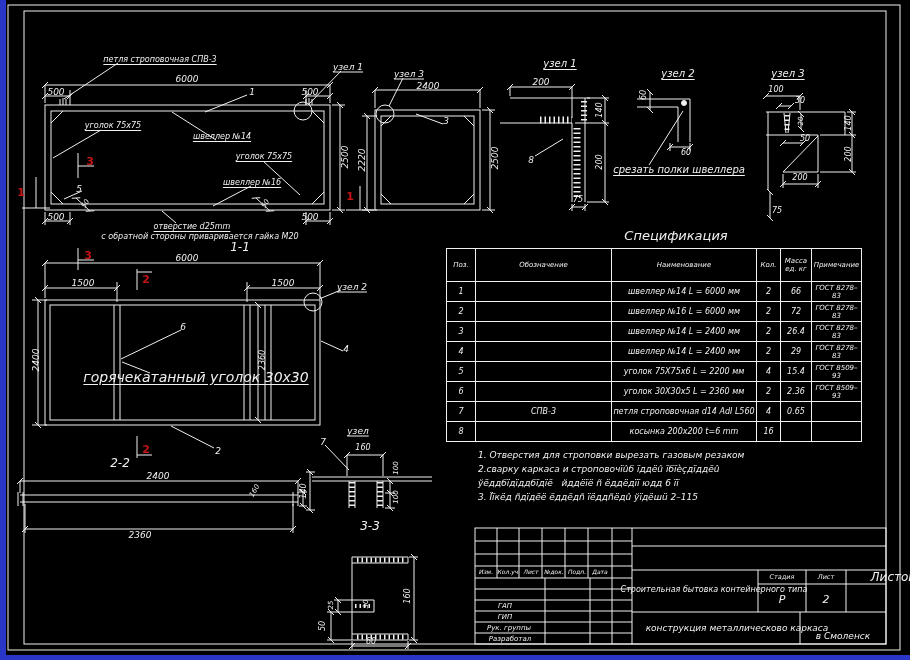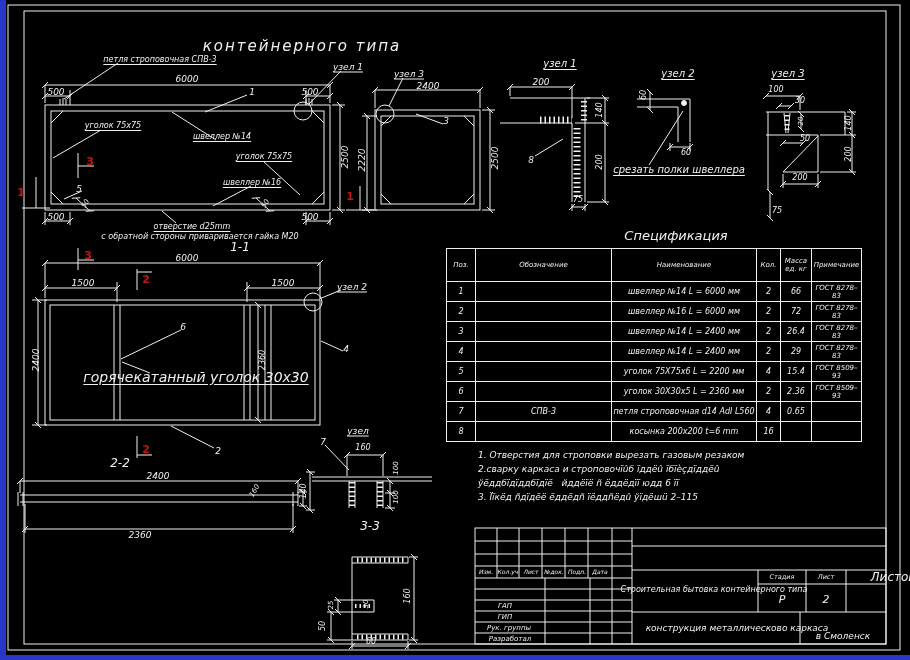--- a/index.html
+++ b/index.html
@@ -174,21 +174,20 @@
 
     <g stroke="#f0f0f0" fill="none">
       <rect x="475" y="528" width="411" height="116"></rect>
       <path d="M632 528 V644"></path>
       <path d="M475 541 H632 M475 554 H632 M475 566 H632 M475 578 H632 M497 528 V578 M519 528 V578 M542 528 V578 M565 528 V578 M588 528 V578 M612 528 V578"></path>
       <path d="M475 589 H632 M475 600 H632 M475 611 H632 M475 622 H632 M475 633 H632 M545 578 V644 M590 578 V644 M612 578 V644"></path>
       <path d="M632 546 H886 M632 570 H886 M632 612 H886 M758 570 V612 M806 570 V612 M846 570 V612 M758 584 H886 M800 612 V644"></path>
     </g>
   </svg>
 
-  <div class="ann big" style="left:302px;top:46px;font-size:15px;">контейнерного типа</div>
 
   <div class="ann" style="left:676px;top:235px;font-size:13px;">Спецификация</div>
   <div id="spec-table">
       <table>
         <colgroup>
           <col style="width: 29px;">
           <col style="width: 136px;">
           <col style="width: 145px;">
           <col style="width: 24px;">
           <col style="width: 31px;">

